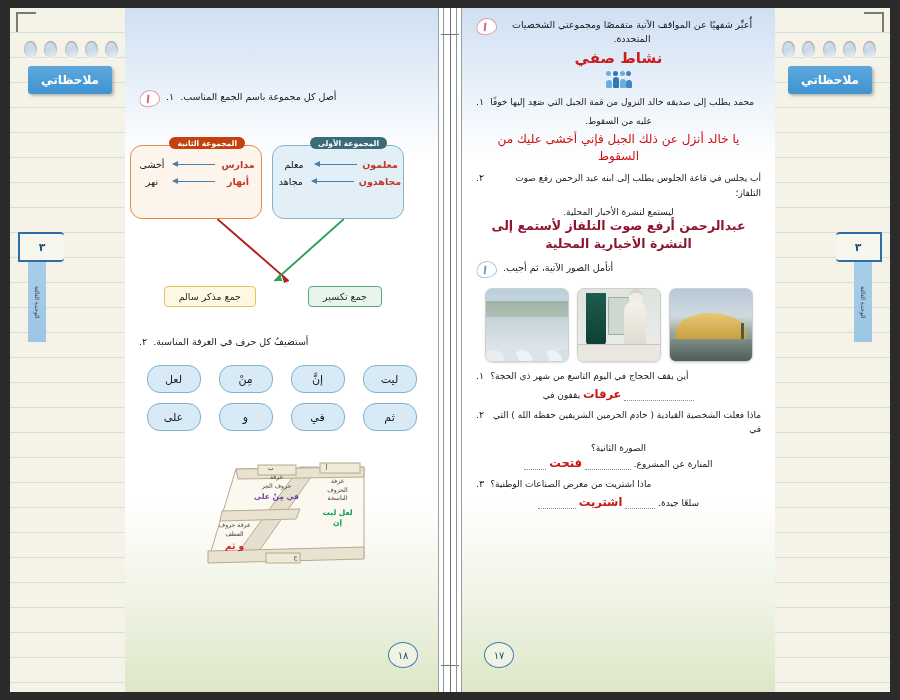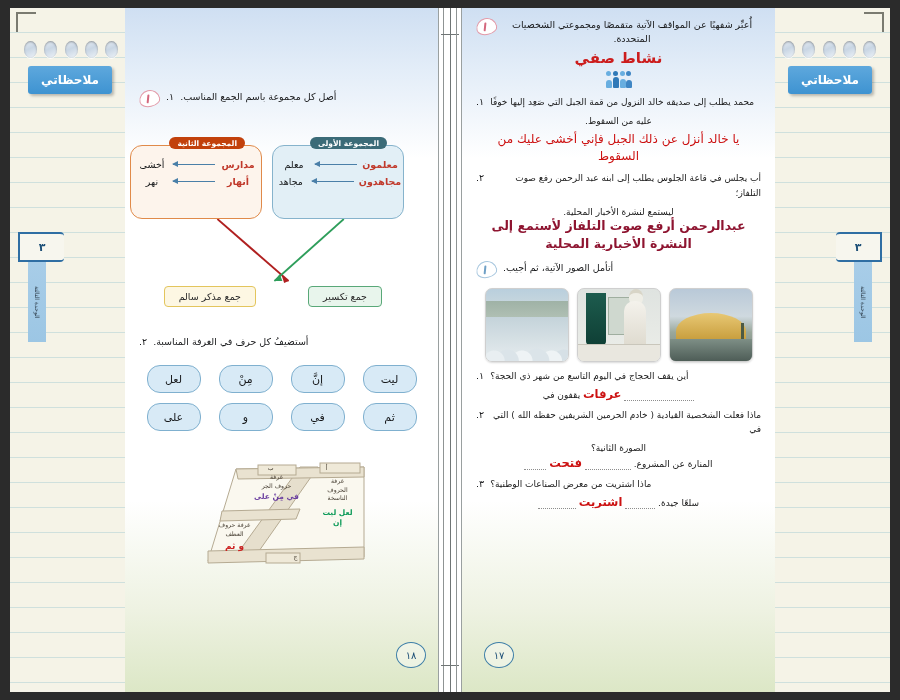--- a/index.html
+++ b/index.html
@@ -244,21 +244,21 @@
   .w-purple{color:#6b3fa0;}
   .w-red{color:#cc2222;}
 
   .pagenum{
     position:absolute;bottom:24px;width:28px;height:24px;
     border:1.6px solid #3f7fa8;border-radius:50%;
     display:flex;align-items:center;justify-content:center;
     font-size:10px;color:#1d4f77;background:rgba(255,255,255,.4);
   }
   .pagenum.l{left:22px;}
-  .pagenum.r{right:12px;}
+  .pagenum.r{right:20px;}
 </style>
 </head>
 <body>
 
 <div class="stage">
 
   <div class="note-sheet left">
     <div class="note-lines"></div>
     <div class="corner-mark tl"></div>
     <div class="punch-row">

